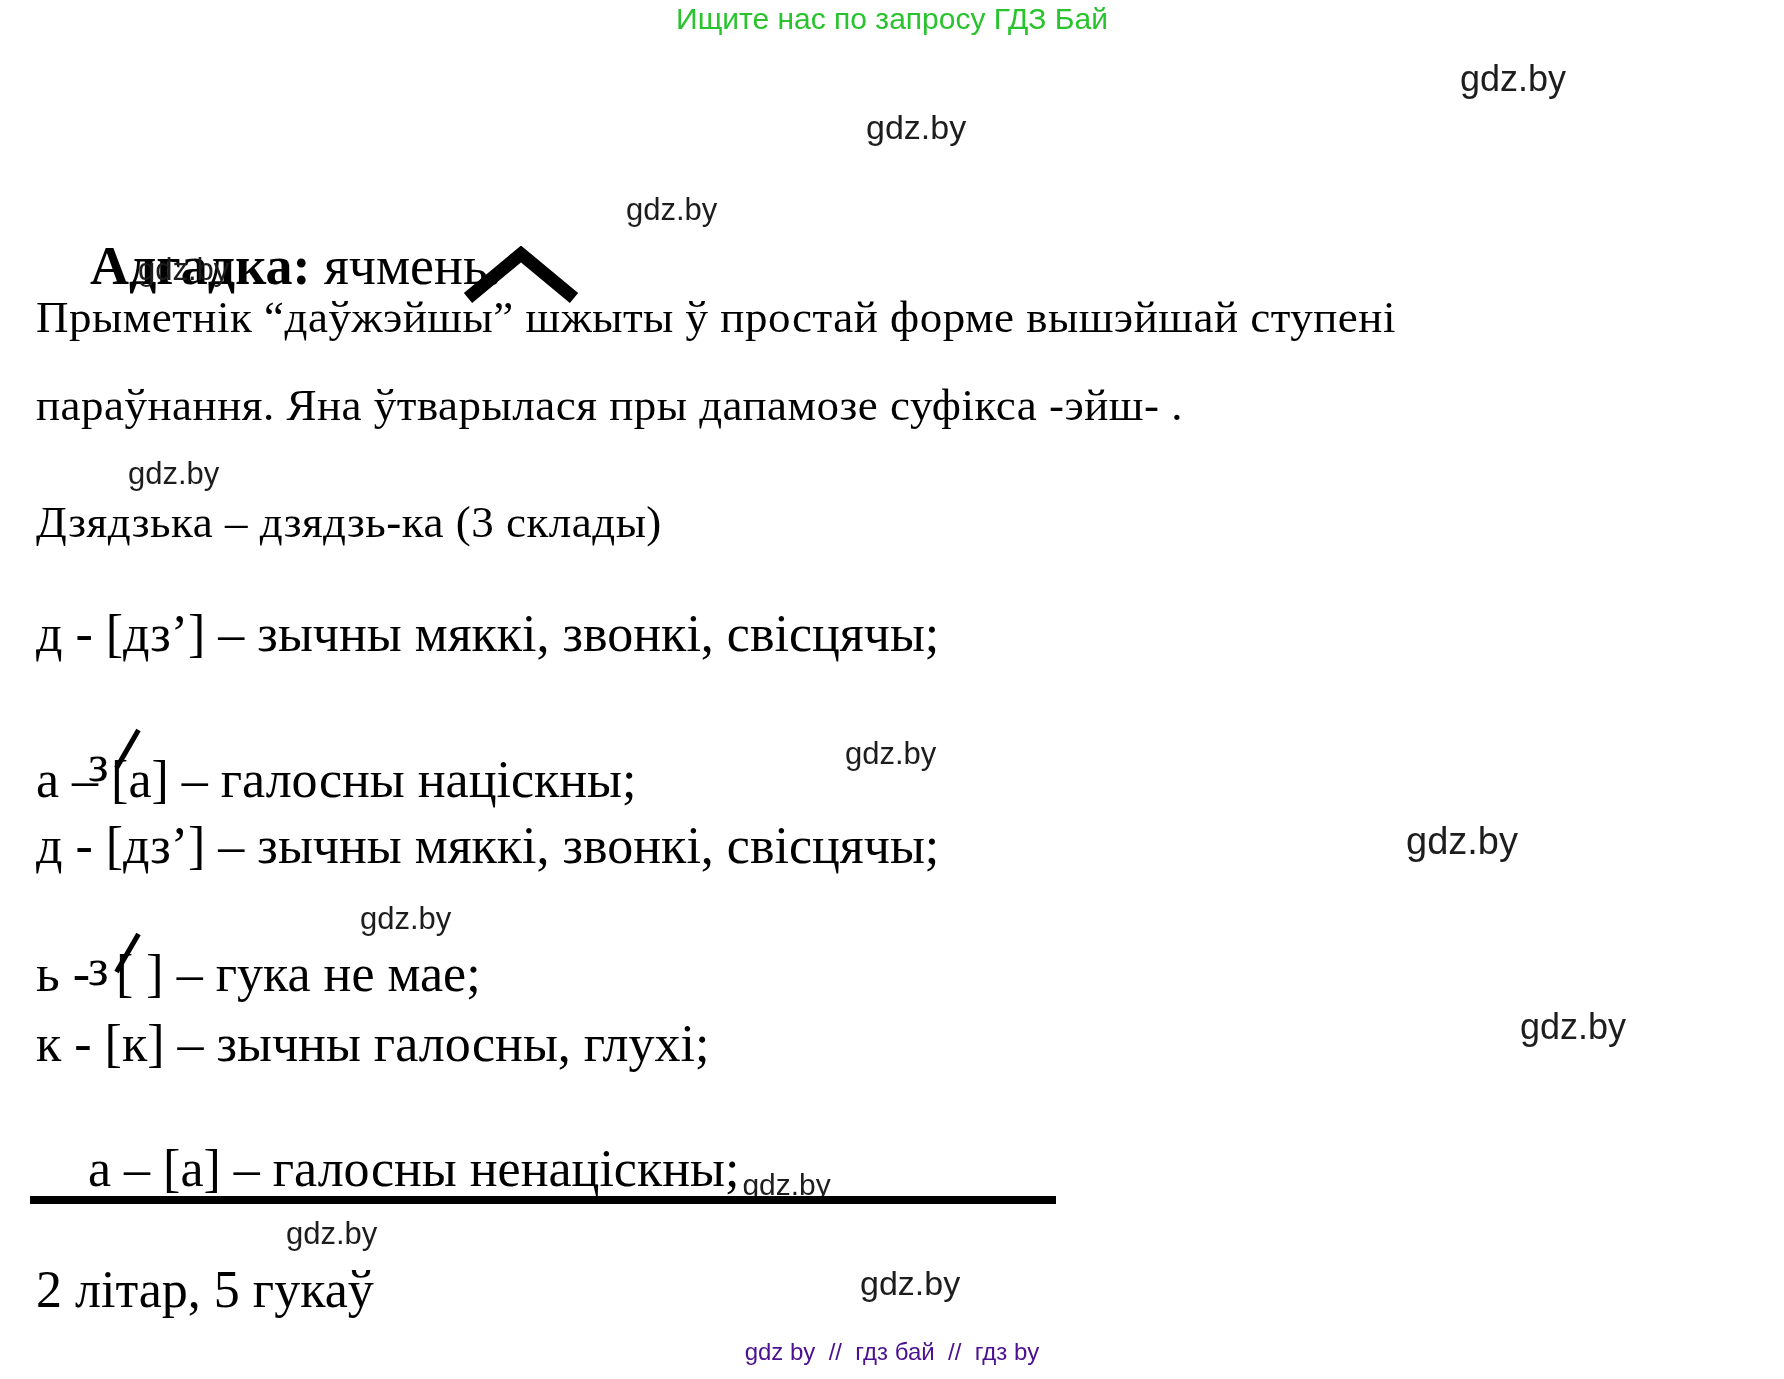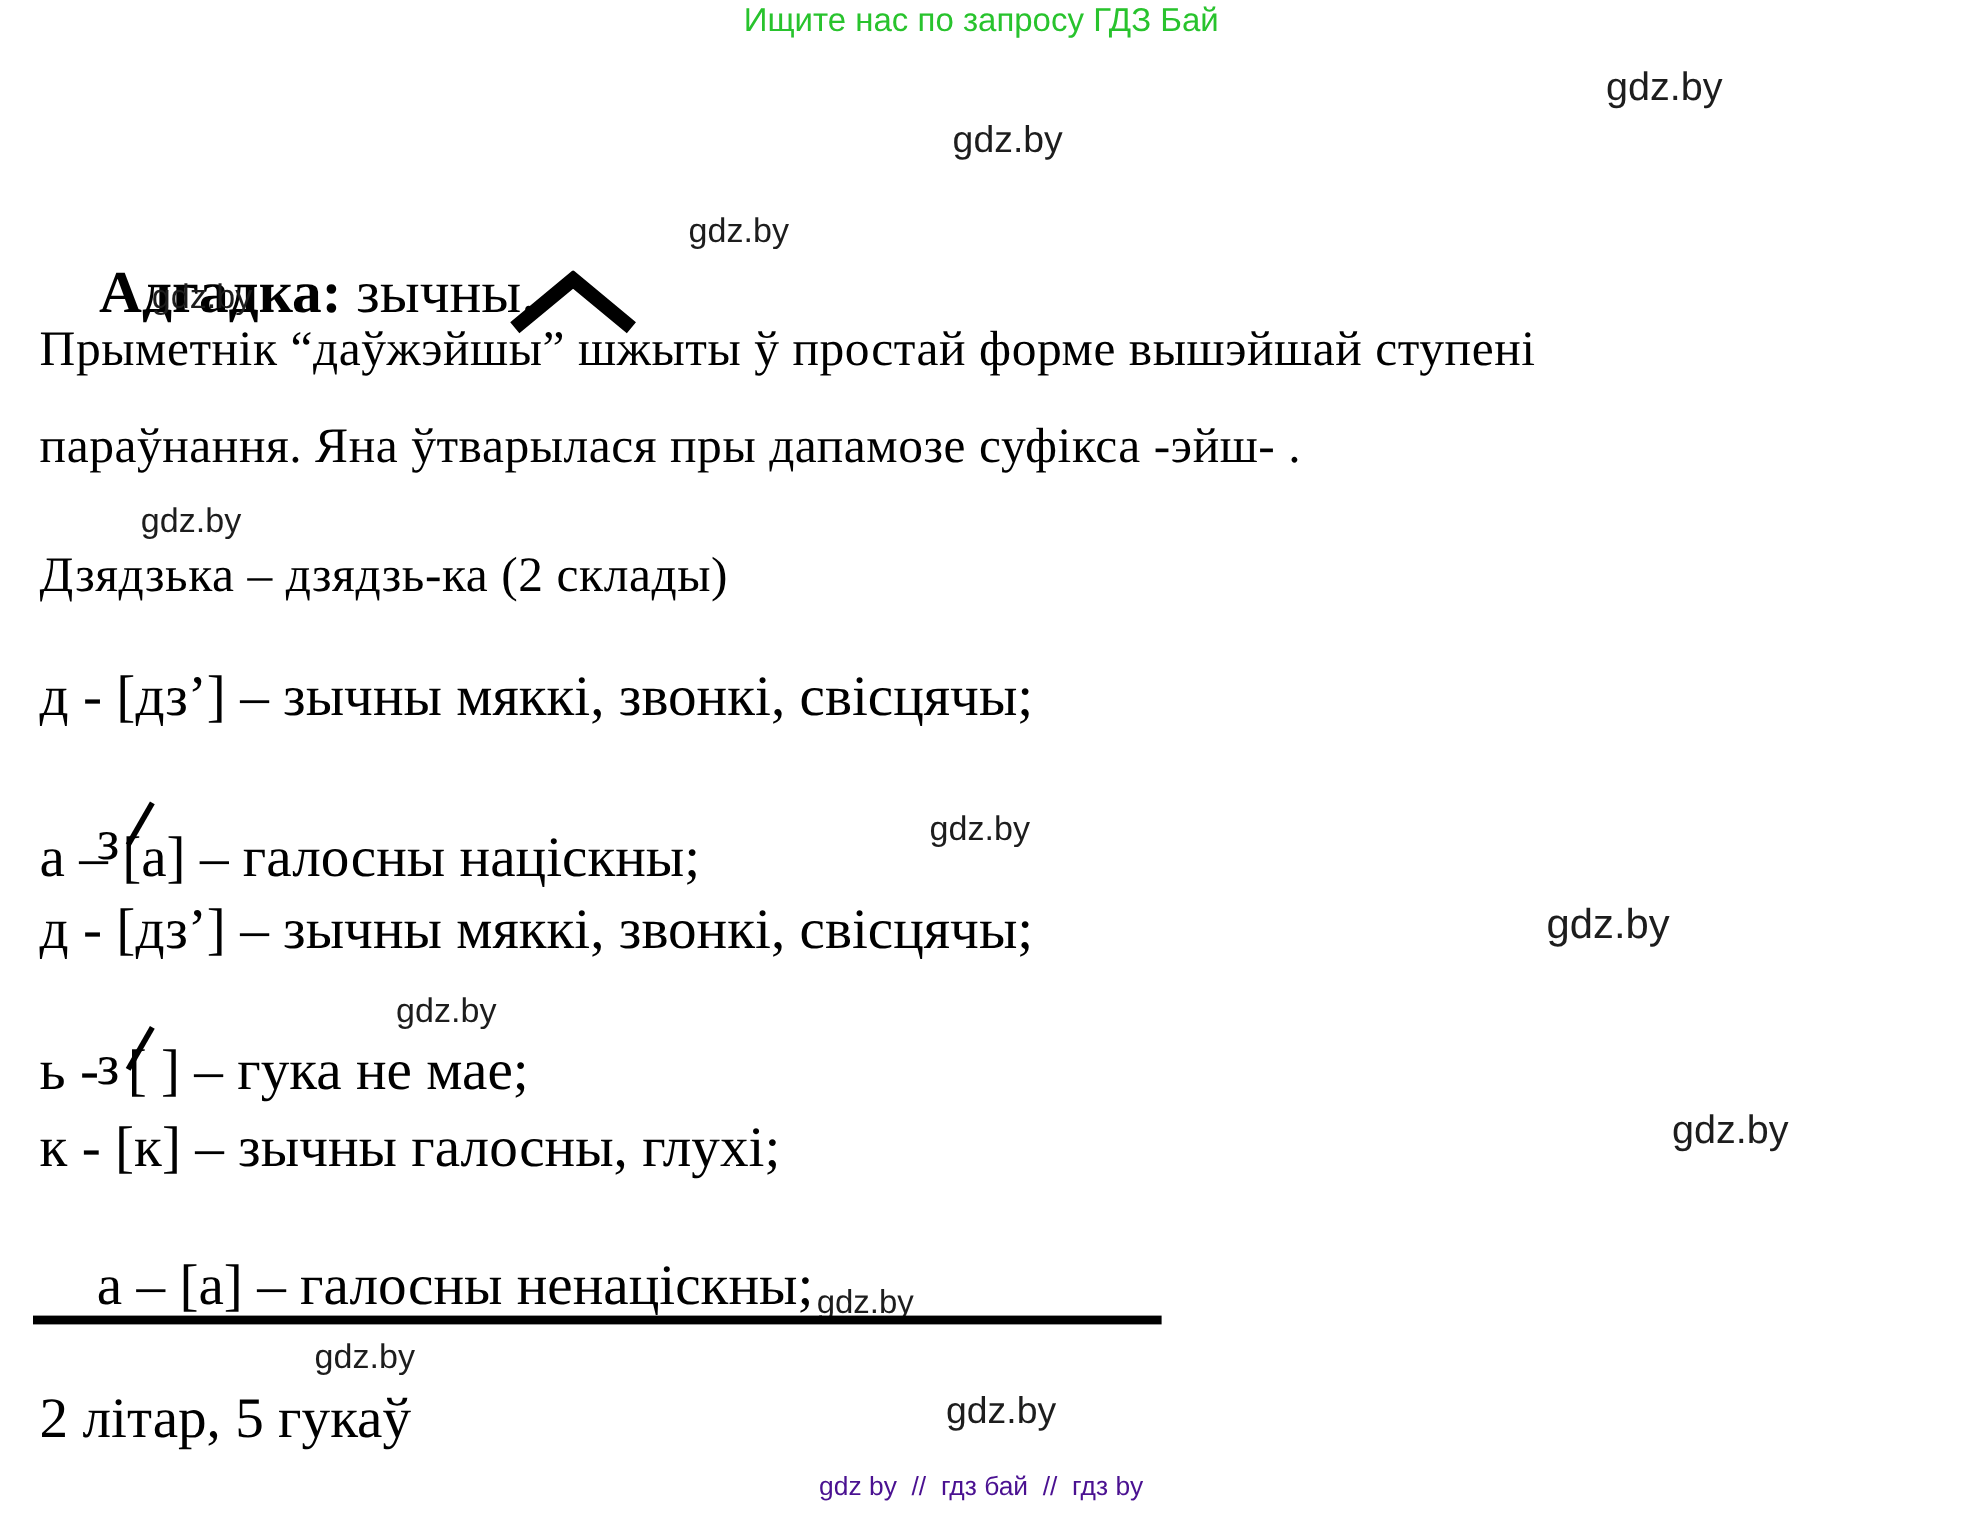--- a/index.html
+++ b/index.html
@@ -73,31 +73,31 @@
 </style>
 </head>
 <body>
 
 <div class="page">
 
   <div class="top-note">Ищите нас по запросу ГДЗ Бай</div>
 
 
   <div class="abs answer">
-    <span class="answer-label">Адгадка:</span><span class="answer-value"> зычны.</span>
+    <span class="answer-label">Адгадка:</span><span class="answer-value"> ячмень.</span>
   </div>
 
   <svg class="caret-mark" width="126" height="58" viewBox="0 0 126 58">
     <polyline points="10,52 63,8 116,52" fill="none" stroke="#000000" stroke-width="13" stroke-linejoin="miter"></polyline>
   </svg>
 
   <div class="abs body-line" style="top:291px">Прыметнік “даўжэйшы” шжыты ў простай форме вышэйшай ступені</div>
   <div class="abs body-line" style="top:379px">параўнання. Яна ўтварылася пры дапамозе суфікса -эйш- .</div>
 
-  <div class="abs body-line" style="top:496px">Дзядзька – дзядзь-ка (2 склады)</div>
+  <div class="abs body-line" style="top:496px">Дзядзька – дзядзь-ка (3 склады)</div>
 
   <div class="abs phon-line" style="top:604px">д - [дз’] – зычны мяккі, звонкі, свісцячы;</div>
   <div class="abs phon-line" style="top:668px">
     <span>з</span><i class="slash-mark"></i>
   </div>
 
   <div class="abs phon-line" style="top:750px">а – [а] – галосны націскны;</div>
 
   <div class="abs phon-line" style="top:816px">д - [дз’] – зычны мяккі, звонкі, свісцячы;</div>
   <div class="abs phon-line" style="top:872px">

